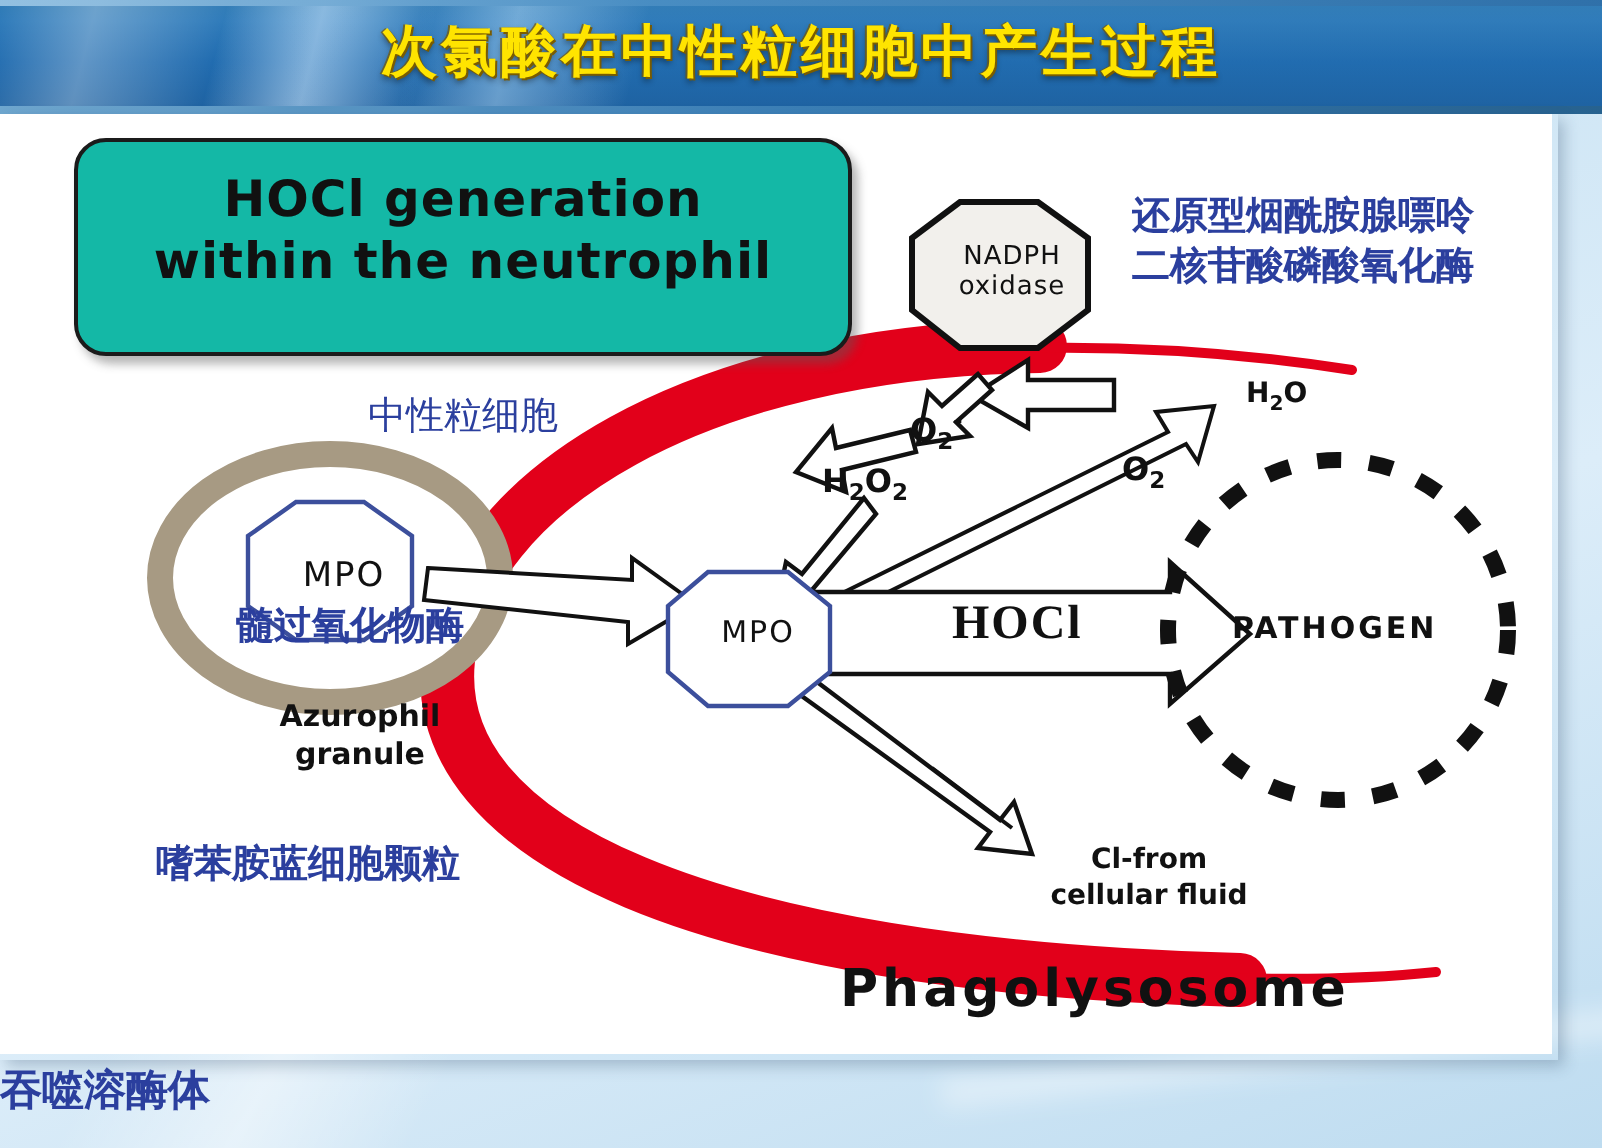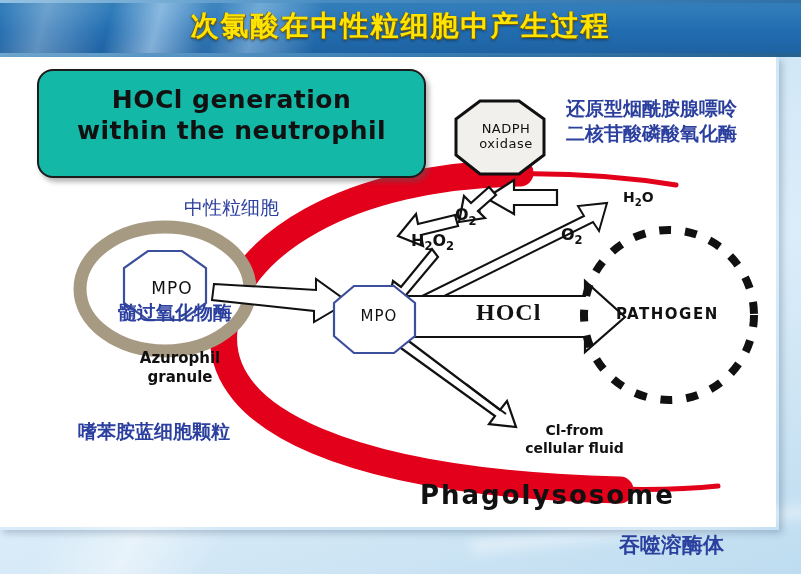--- a/index.html
+++ b/index.html
@@ -110,21 +110,21 @@
   .o2b-lab{left:455px;top:204px;font-size:16px;}
   .h2o2-lab{left:411px;top:231px;font-size:16px;}
   .clfrom{
     left:512px;top:421px;width:125px;text-align:center;
     font-size:14px;line-height:18px;
   }
   .phago{
     left:420px;top:480px;font-size:26px;letter-spacing:2px;
   }
   .phago-cn{
-    left:0;top:531px;width:724px;text-align:right;
+    left:0;top:531px;width:724px;text-align:left;
     font-size:21px;font-weight:bold;color:#2b3f9e;font-family:Liberation Mono, monospace;
   }
   .sub{font-size:.72em;vertical-align:sub;}
   .sup{font-size:.7em;vertical-align:super;}
 
   
   .oct-text{
     position:absolute;font-family:"DejaVu Sans","Liberation Sans",sans-serif;
     font-weight:normal;color:#111;text-align:center;
   }

